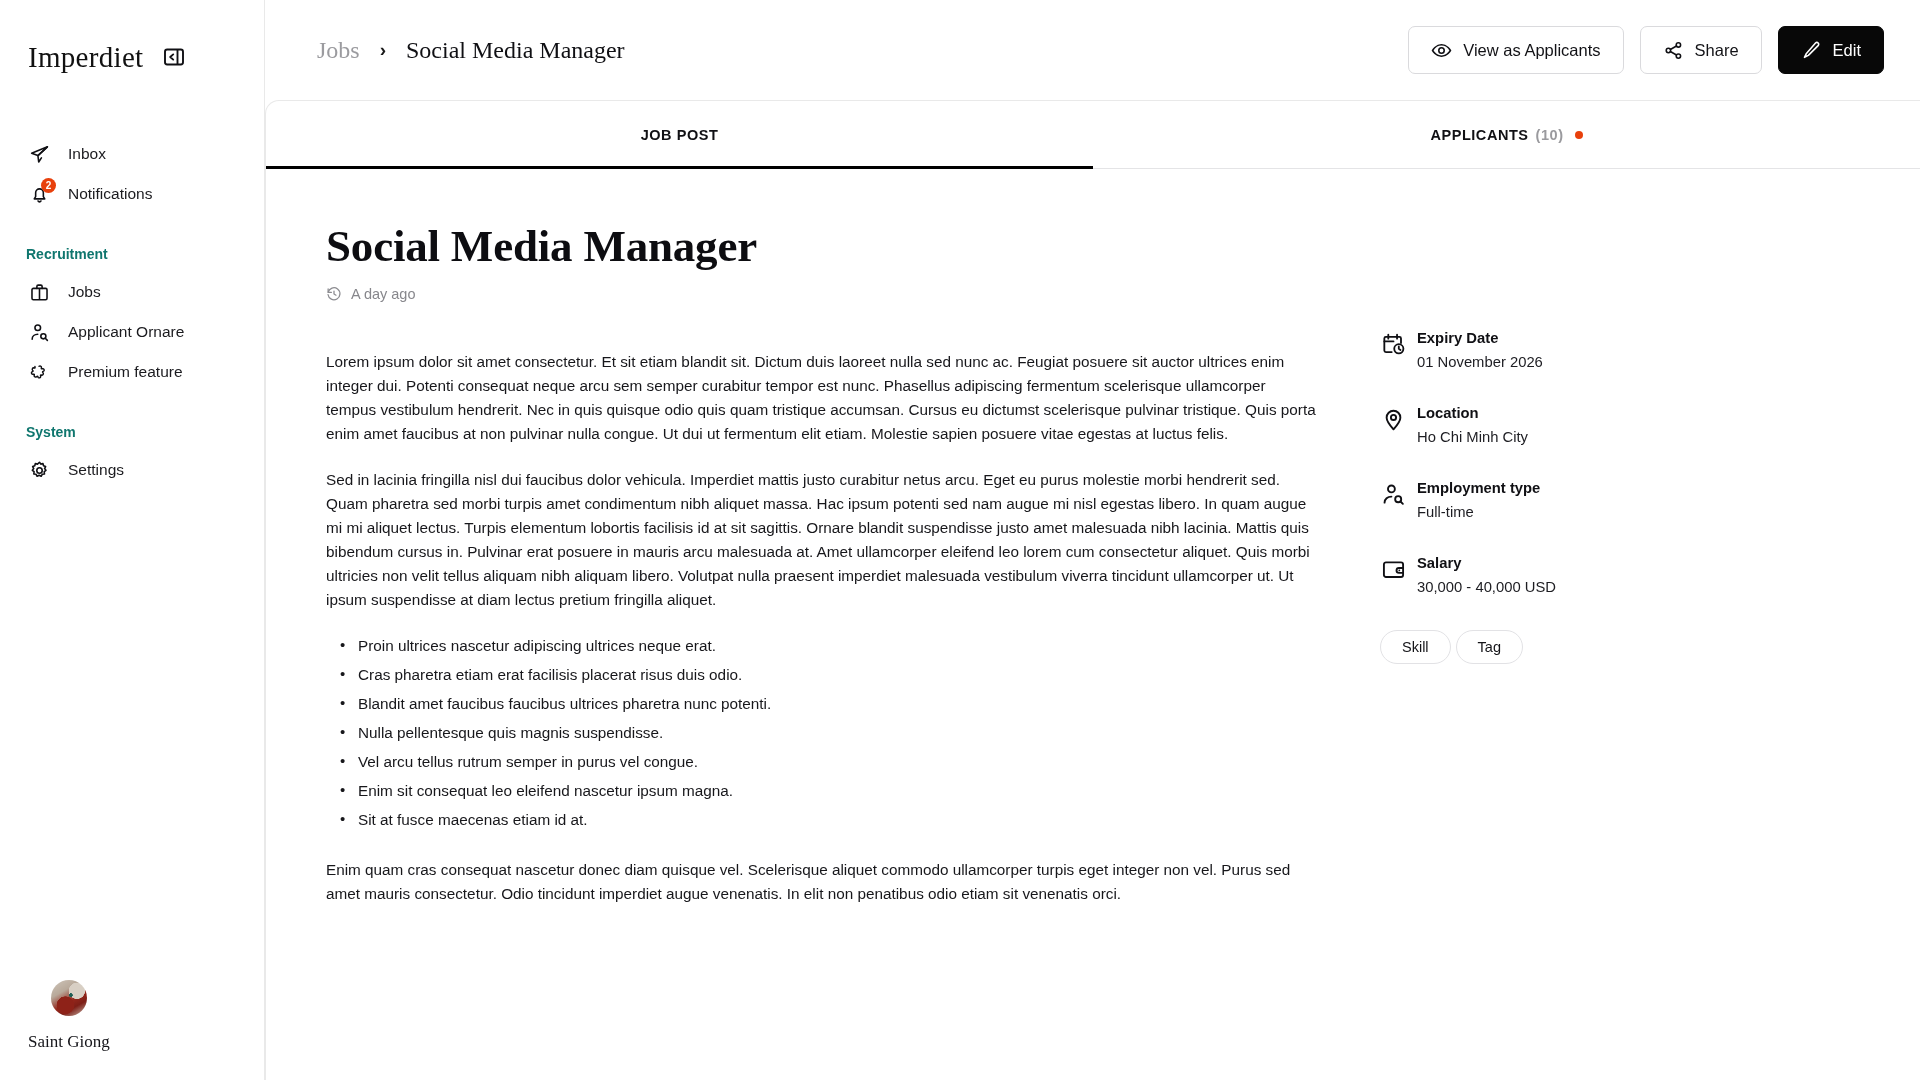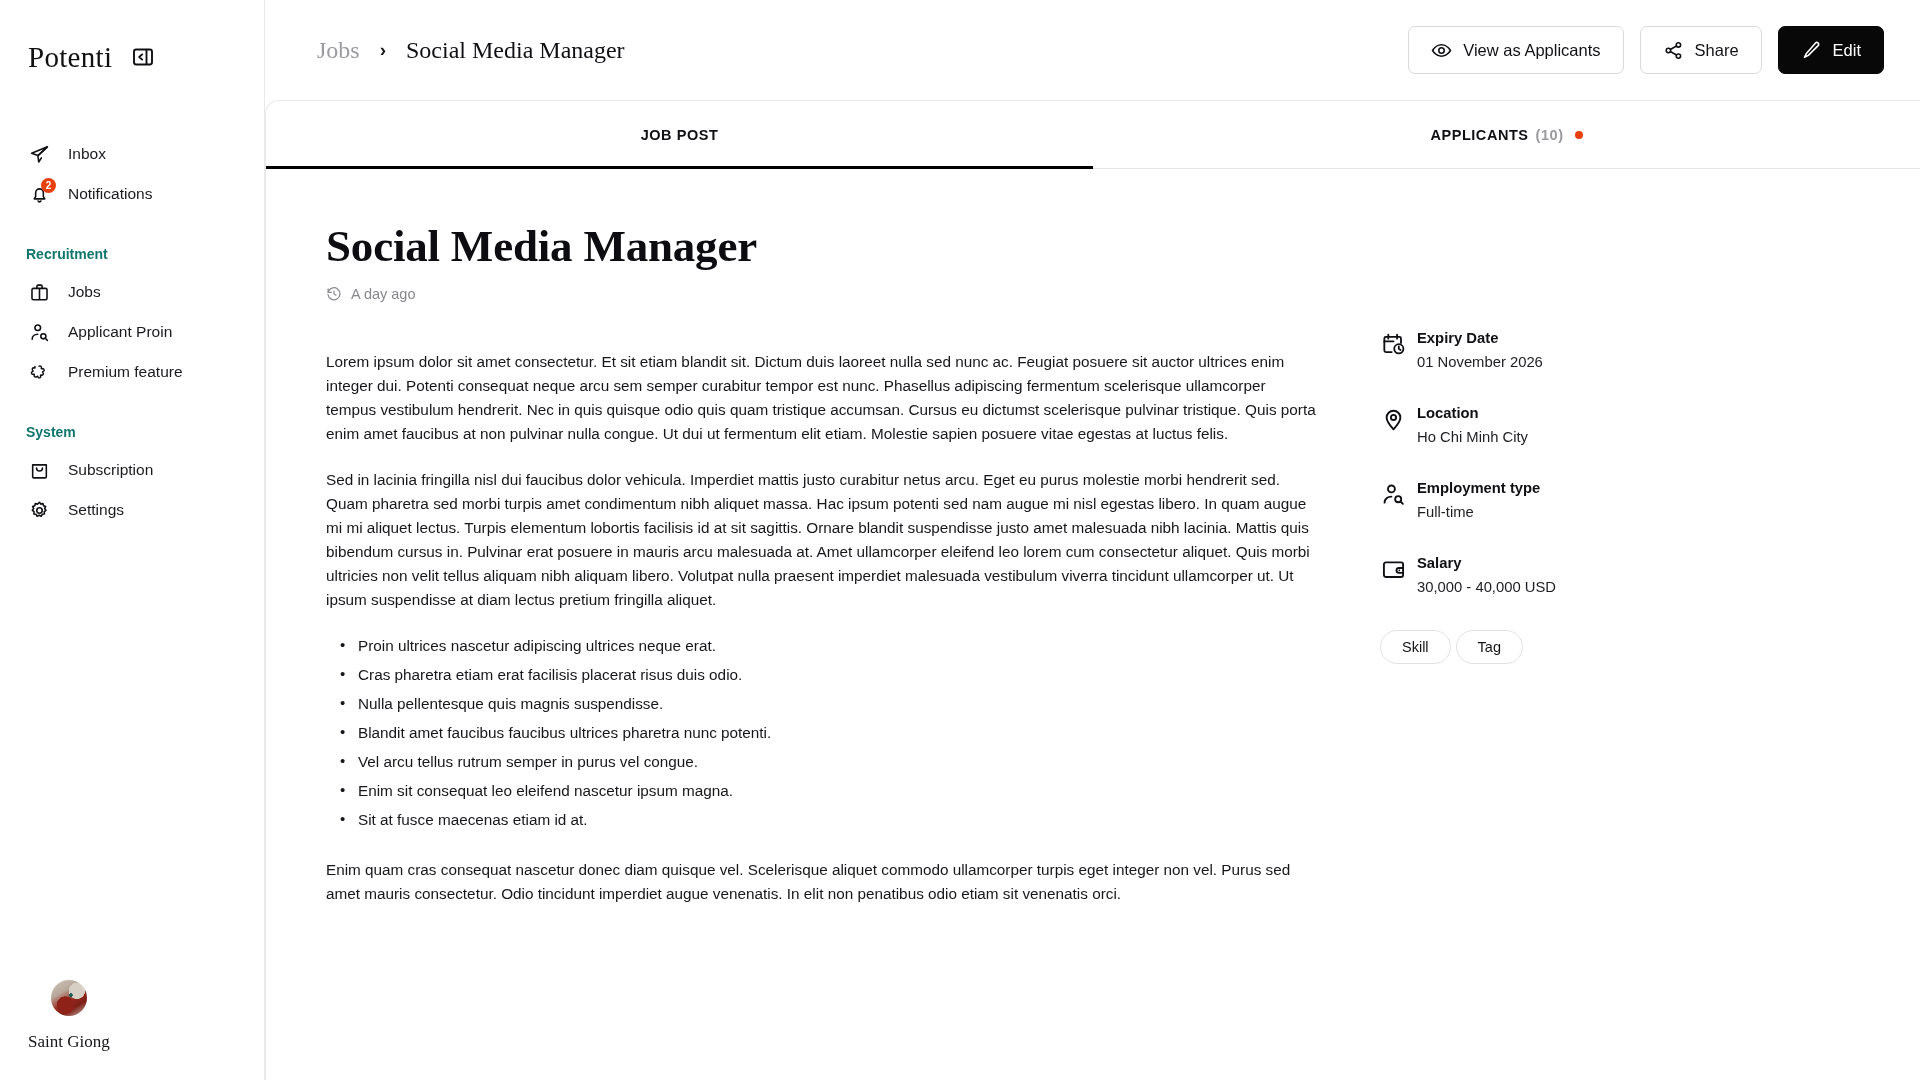--- a/index.html
+++ b/index.html
@@ -157,21 +157,21 @@
   svg { display: block; }
 </style>
 </head>
 <body>
 
 <div class="app">
 
   <aside class="sidebar">
 
     <div class="brand-row">
-      <div class="brand-logo">Potenti</div>
+      <div class="brand-logo">Imperdiet</div>
       <div class="collapse-btn">
         <svg width="24" height="24" viewBox="0 0 24 24" fill="none" stroke="#101014" stroke-width="1.9">
           <rect x="3" y="4.5" width="18" height="15" rx="2.2"></rect>
           <line x1="15.5" y1="4.5" x2="15.5" y2="19.5"></line>
           <polyline points="11.2,9.4 8.2,12 11.2,14.6" stroke-linecap="round" stroke-linejoin="round"></polyline>
         </svg>
       </div>
     </div>
 
     <div class="sp-40"></div>
@@ -218,47 +218,38 @@
 
       <div class="nav-item">
         <span class="nav-ico">
           <svg width="21" height="21" viewBox="0 0 24 24" fill="none" stroke="#101014" stroke-width="1.8" stroke-linejoin="round" stroke-linecap="round">
             <circle cx="10" cy="6.6" r="3.2"></circle>
             <path d="M3.6 19.6c0-3.4 2.9-5.6 6.4-5.6"></path>
             <circle cx="16.4" cy="16.4" r="2.9"></circle>
             <line x1="18.6" y1="18.6" x2="21" y2="21"></line>
           </svg>
         </span>
-        <span>Applicant Proin</span>
+        <span>Applicant Ornare</span>
       </div>
 
       <div class="nav-item">
         <span class="nav-ico">
           <svg width="21" height="21" viewBox="0 0 24 24" fill="none" stroke="#101014" stroke-width="1.8" stroke-linejoin="round" stroke-linecap="round">
             <path d="M10.1 3.6a1.8 1.8 0 0 1 3 1.3c0 .7-.5 1.2-.1 1.6.4.4 1 0 1.7 0a1.8 1.8 0 0 1 1.3 3c-.5.5-1.2.4-1.5.8-.3.4.1.9.5 1.3a1.8 1.8 0 0 1-1.3 3c-.7 0-1.2-.5-1.6-.1-.4.4 0 1 0 1.7a1.8 1.8 0 0 1-3 1.3c-.5-.5-.4-1.2-.8-1.5-.4-.3-.9.1-1.3.5a1.8 1.8 0 0 1-3-1.3c0-.7.5-1.2.1-1.6-.4-.4-1 0-1.7 0a1.8 1.8 0 0 1-1.3-3c.5-.5 1.2-.4 1.5-.8.3-.4-.1-.9-.5-1.3a1.8 1.8 0 0 1 1.3-3c.7 0 1.2.5 1.6.1.4-.4 0-1 0-1.7" transform="translate(2.2 1.6) scale(0.92)"></path>
           </svg>
         </span>
         <span>Premium feature</span>
       </div>
     </div>
 
     <div class="sp-24"></div>
 
     <div class="nav-section">
       <div class="nav-group-label">System</div>
 
-      <div class="nav-item">
-        <span class="nav-ico">
-          <svg width="21" height="21" viewBox="0 0 24 24" fill="none" stroke="#101014" stroke-width="1.8" stroke-linejoin="round" stroke-linecap="round">
-            <path d="M4.2 5.6h15.6v13.4a1.4 1.4 0 0 1-1.4 1.4H5.6a1.4 1.4 0 0 1-1.4-1.4z"></path>
-            <path d="M8.6 9.2a3.4 3.4 0 0 0 6.8 0"></path>
-          </svg>
-        </span>
-        <span>Subscription</span>
-      </div>
 
       <div class="nav-item">
         <span class="nav-ico">
           <svg width="21" height="21" viewBox="0 0 24 24" fill="none" stroke="#101014" stroke-width="1.8" stroke-linejoin="round" stroke-linecap="round">
             <circle cx="12" cy="12" r="3.1"></circle>
             <path d="M12 2.6l1.5 2.1 2.5-.6.6 2.5 2.4.9-1.2 2.3 1.6 2-2 1.6.3 2.6-2.6.3-1.2 2.3-2.3-1.2-2.3 1.2-1.2-2.3-2.6-.3.3-2.6-2-1.6 1.6-2L4.2 7.5l2.4-.9.6-2.5 2.5.6z"></path>
           </svg>
         </span>
         <span>Settings</span>
       </div>
@@ -345,22 +336,22 @@
               </span>
               <span>A day ago</span>
             </div>
 
             <div class="body-copy">
               <p>Lorem ipsum dolor sit amet consectetur. Et sit etiam blandit sit. Dictum duis laoreet nulla sed nunc ac. Feugiat posuere sit auctor ultrices enim integer dui. Potenti consequat neque arcu sem semper curabitur tempor est nunc. Phasellus adipiscing fermentum scelerisque ullamcorper tempus vestibulum hendrerit. Nec in quis quisque odio quis quam tristique accumsan. Cursus eu dictumst scelerisque pulvinar tristique. Quis porta enim amet faucibus at non pulvinar nulla congue. Ut dui ut fermentum elit etiam. Molestie sapien posuere vitae egestas at luctus felis.</p>
               <p>Sed in lacinia fringilla nisl dui faucibus dolor vehicula. Imperdiet mattis justo curabitur netus arcu. Eget eu purus molestie morbi hendrerit sed. Quam pharetra sed morbi turpis amet condimentum nibh aliquet massa. Hac ipsum potenti sed nam augue mi nisl egestas libero. In quam augue mi mi aliquet lectus. Turpis elementum lobortis facilisis id at sit sagittis. Ornare blandit suspendisse justo amet malesuada nibh lacinia. Mattis quis bibendum cursus in. Pulvinar erat posuere in mauris arcu malesuada at. Amet ullamcorper eleifend leo lorem cum consectetur aliquet. Quis morbi ultricies non velit tellus aliquam nibh aliquam libero. Volutpat nulla praesent imperdiet malesuada vestibulum viverra tincidunt ullamcorper ut. Ut ipsum suspendisse at diam lectus pretium fringilla aliquet.</p>
               <ul>
                 <li>Proin ultrices nascetur adipiscing ultrices neque erat.</li>
                 <li>Cras pharetra etiam erat facilisis placerat risus duis odio.</li>
+                <li>Blandit amet faucibus faucibus ultrices pharetra nunc potenti.</li>
                 <li>Nulla pellentesque quis magnis suspendisse.</li>
-                <li>Blandit amet faucibus faucibus ultrices pharetra nunc potenti.</li>
                 <li>Vel arcu tellus rutrum semper in purus vel congue.</li>
                 <li>Enim sit consequat leo eleifend nascetur ipsum magna.</li>
                 <li>Sit at fusce maecenas etiam id at.</li>
               </ul>
               <p>Enim quam cras consequat nascetur donec diam quisque vel. Scelerisque aliquet commodo ullamcorper turpis eget integer non vel. Purus sed amet mauris consectetur. Odio tincidunt imperdiet augue venenatis. In elit non penatibus odio etiam sit venenatis orci.</p>
             </div>
           </div>
 
           <aside class="aside">
 

